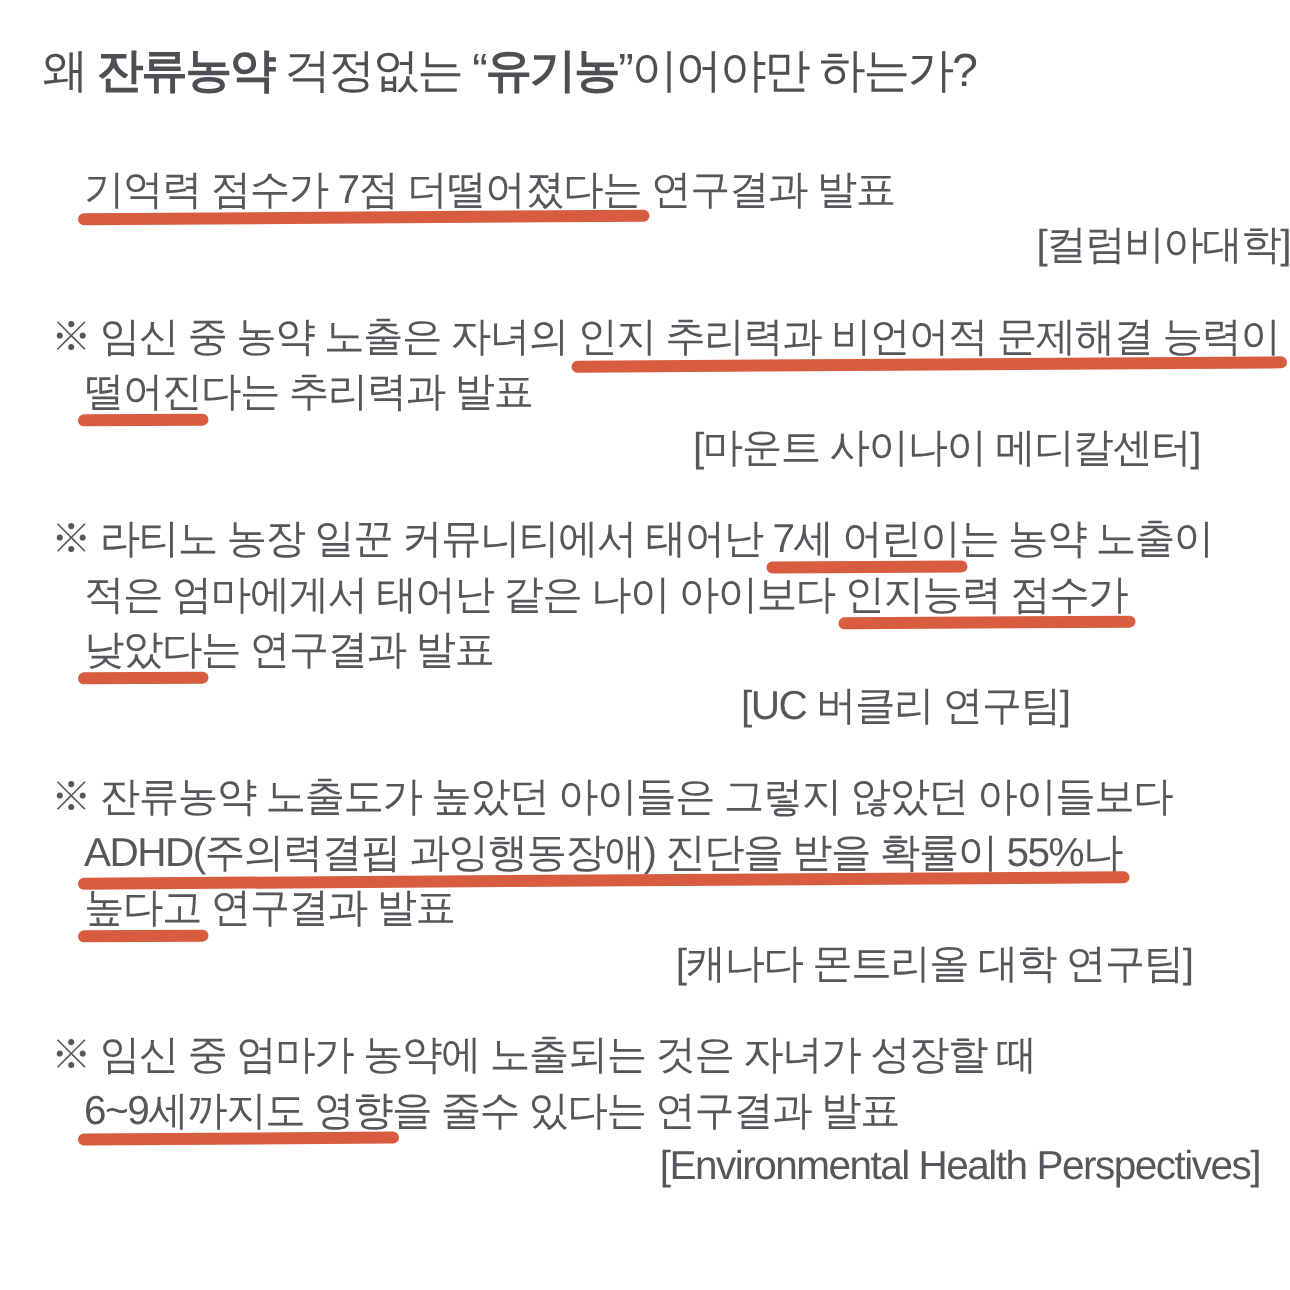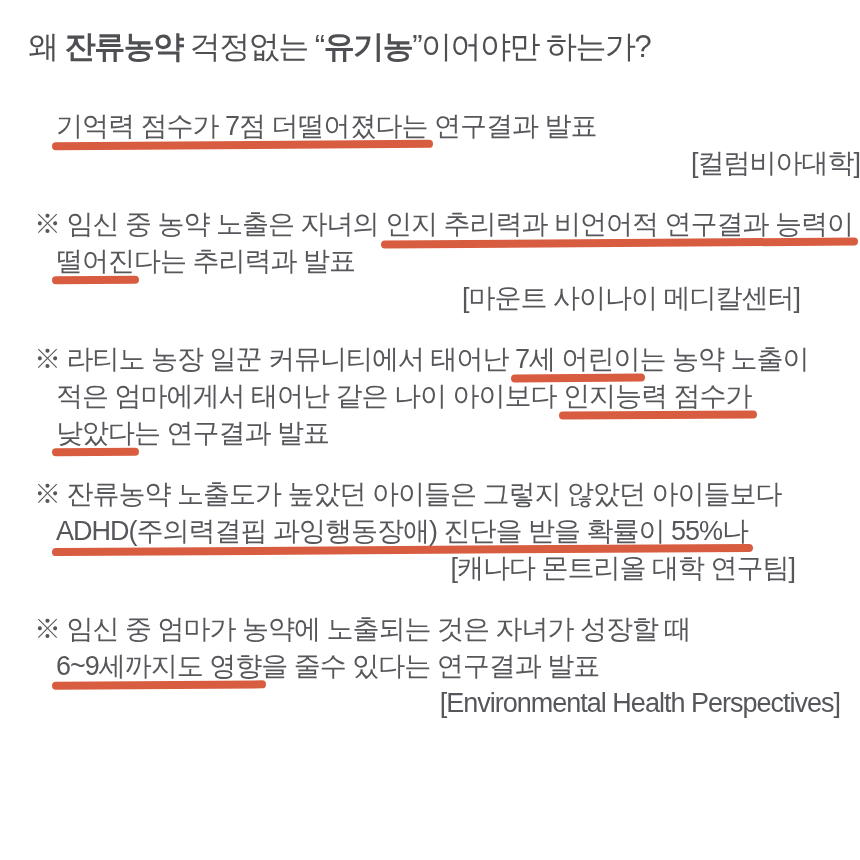--- a/index.html
+++ b/index.html
@@ -78,34 +78,36 @@
 <div class="page">
 
   <h1 class="title"><span>왜 </span><span class="b">잔류농약</span><span> 걱정없는 “</span><span class="b">유기농</span><span>”이어야만 하는가?</span></h1>
 
   <section class="block">
     <p class="line"><span class="hl">기억력 점수가 7점 더떨어졌다는</span><span> 연구결과 발표</span></p>
     <p class="cite pr1"><span>[컬럼비아대학]</span></p>
   </section>
 
   <section class="block">
-    <p class="line first"><span>※ 임신 중 농약 노출은 자녀의 </span><span class="hl">인지 추리력과 비언어적 연구결과 능력이</span></p>
+    <p class="line first"><span>※ 임신 중 농약 노출은 자녀의 </span><span class="hl">인지 추리력과 비언어적 문제해결 능력이</span></p>
     <p class="line"><span class="hl">떨어진</span><span>다는 추리력과 발표</span></p>
     <p class="cite pr2"><span>[마운트 사이나이 메디칼센터]</span></p>
   </section>
 
   <section class="block">
     <p class="line first"><span>※ 라티노 농장 일꾼 커뮤니티에서 태어난 </span><span class="hl">7세 어린이</span><span>는 농약 노출이</span></p>
     <p class="line"><span>적은 엄마에게서 태어난 같은 나이 아이보다 </span><span class="hl">인지능력 점수가</span></p>
     <p class="line"><span class="hl">낮았다</span><span>는 연구결과 발표</span></p>
+    <p class="cite pr3"><span>[UC 버클리 연구팀]</span></p>
   </section>
 
   <section class="block">
     <p class="line first"><span>※ 잔류농약 노출도가 높았던 아이들은 그렇지 않았던 아이들보다</span></p>
     <p class="line"><span class="hl">ADHD(주의력결핍 과잉행동장애) 진단을 받을 확률이 55%나</span></p>
+    <p class="line"><span class="hl">높다고</span><span> 연구결과 발표</span></p>
     <p class="cite pr4"><span>[캐나다 몬트리올 대학 연구팀]</span></p>
   </section>
 
   <section class="block">
     <p class="line first"><span>※ 임신 중 엄마가 농약에 노출되는 것은 자녀가 성장할 때</span></p>
     <p class="line"><span class="hl">6~9세까지도 영향</span><span>을 줄수 있다는 연구결과 발표</span></p>
     <p class="cite pr5"><span>[Environmental Health Perspectives]</span></p>
   </section>
 
 </div>

